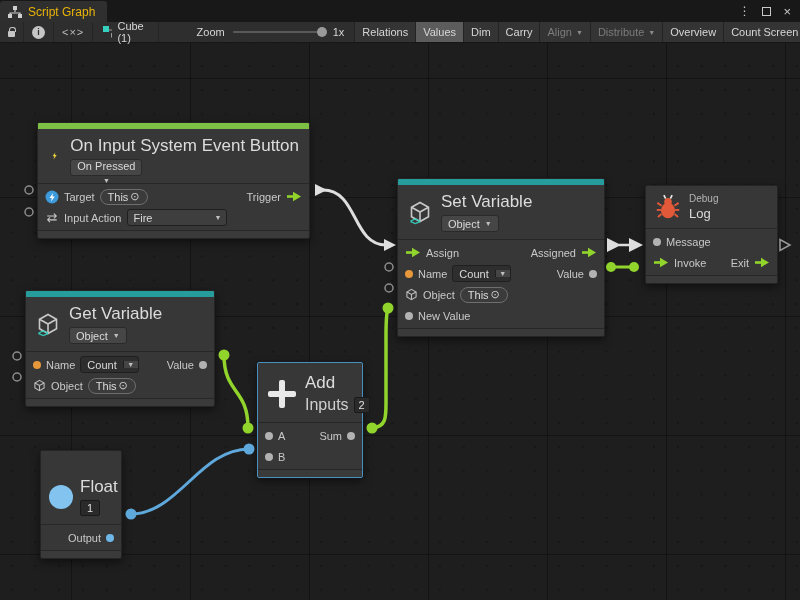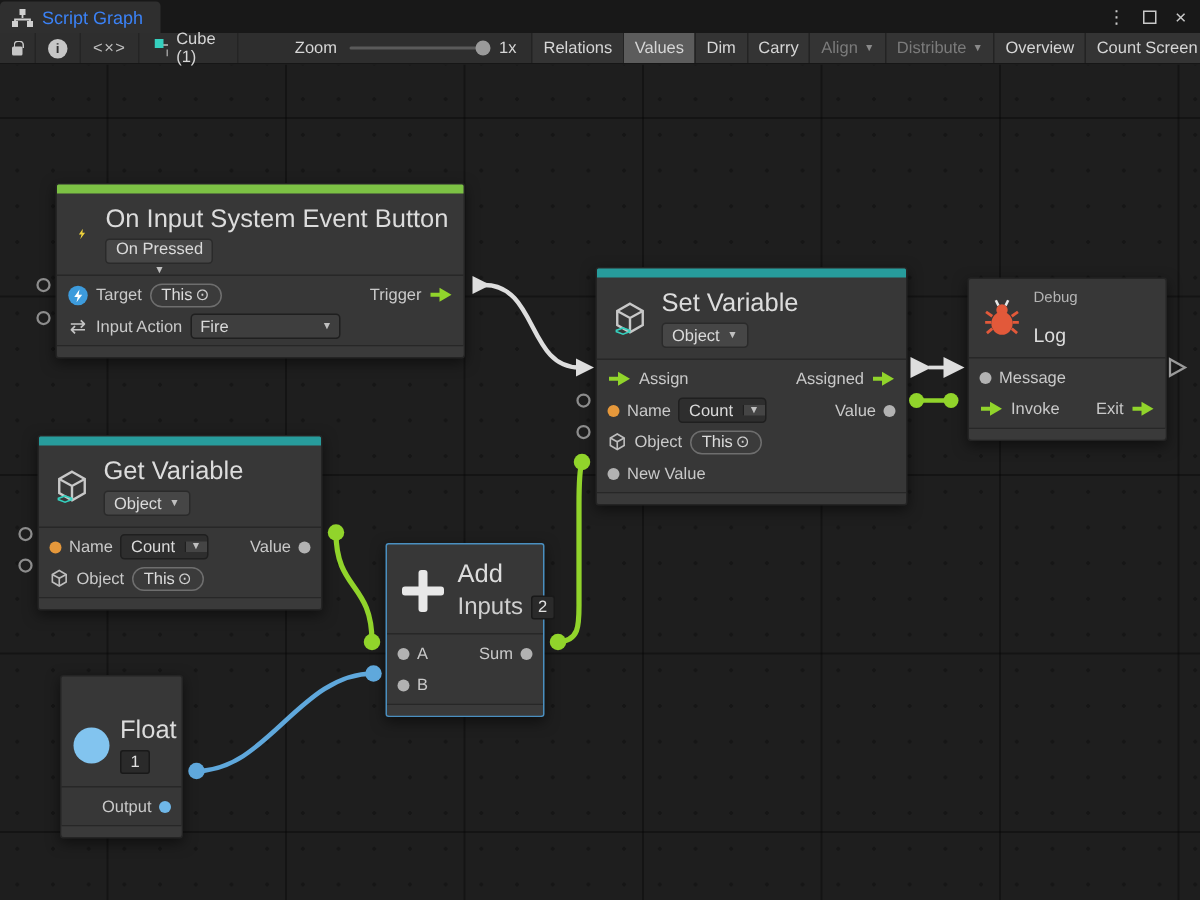--- a/index.html
+++ b/index.html
@@ -7,21 +7,21 @@
   .stage{position:relative;width:800px;height:600px;overflow:hidden;
     background-color:#1E1E1E;
     background-image:
       linear-gradient(to right, rgba(0,0,0,.32) 1px, transparent 1px),
       linear-gradient(to bottom, rgba(0,0,0,.32) 1px, transparent 1px),
       radial-gradient(circle, rgba(0,0,0,.28) 1.1px, transparent 1.2px);
     background-size:119px 119px,119px 119px,23.8px 23.8px;
     background-position:71px 78px,71px 78px,71px 78px;}
   
   .tabbar{position:absolute;left:0;top:0;width:800px;height:22px;background:#181818;display:flex;align-items:stretch;z-index:30;}
-  .tab{display:flex;align-items:center;gap:6px;background:#2F2F2F;padding:0 12px 0 8px;color:#3b82f6;font-size:12px;border-radius:3px 3px 0 0;margin-top:1px;}
+  .tab{display:flex;align-items:center;gap:6px;background:#2F2F2F;padding:0 12px 0 8px;color:#eab308;font-size:12px;border-radius:3px 3px 0 0;margin-top:1px;}
   .winbtns{margin-left:auto;display:flex;align-items:center;gap:12px;padding-right:9px;color:#C9C9C9;}
   .winbtns .dots{font-size:12px;letter-spacing:0;}
   .sqico{width:9px;height:9px;border:1.5px solid #C9C9C9;display:inline-block;}
   .xico{font-size:13px;line-height:1;}
   
   .toolbar{position:absolute;left:0;top:22px;width:800px;height:21px;background:#2E2E2E;border-bottom:1px solid #161616;display:flex;align-items:stretch;z-index:30;color:#D6D6D6;font-size:11px;}
   .tbi{display:flex;align-items:center;justify-content:center;padding:0 8px;border-right:1px solid #242424;}
   .lockwrap{width:24px;}
   .lock{width:9px;height:6px;background:#C6C6C6;border-radius:1px;position:relative;margin-top:4px;}
   .lock::before{content:"";position:absolute;top:-4px;left:1px;width:5px;height:4px;border:1.5px solid #C6C6C6;border-bottom:none;border-radius:3px 3px 0 0;}
@@ -320,21 +320,21 @@
             <line x1="16" y1="13.5" x2="19.5" y2="13.5"></line>
             <line x1="15.5" y1="17" x2="18.5" y2="19.5"></line>
         </g>
         <g stroke="#E8E8E8" stroke-width="1.4">
           <line x1="8" y1="4" x2="6.5" y2="1"></line>
             <line x1="12" y1="4" x2="13.5" y2="1"></line>
         </g>
         <circle cx="10" cy="6.5" r="3.2" fill="#E2593A"></circle>
         <ellipse cx="10" cy="14" rx="6" ry="6.5" fill="#E2593A"></ellipse>
       </svg>
-      <div class="hcol" style="gap:12px;">
+      <div class="hcol" style="gap:2px;">
         <span class="nsub">Debug</span>
         <span class="ntitle" style="font-size:13px;">Log</span>
       </div>
     </div>
     <div class="nbody">
       <div class="nrow">
         <span class="dot"></span>
         <span>Message</span>
       </div>
       <div class="nrow">

